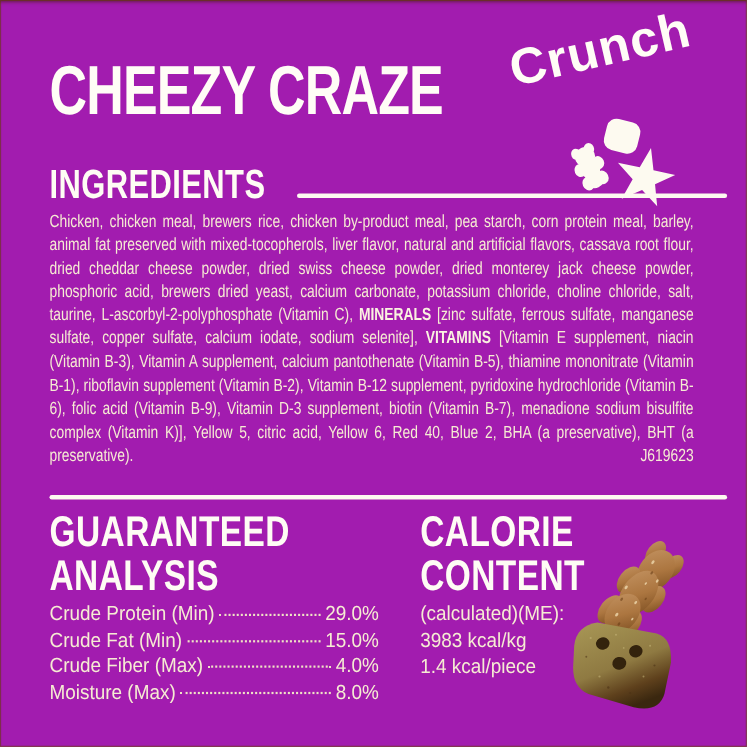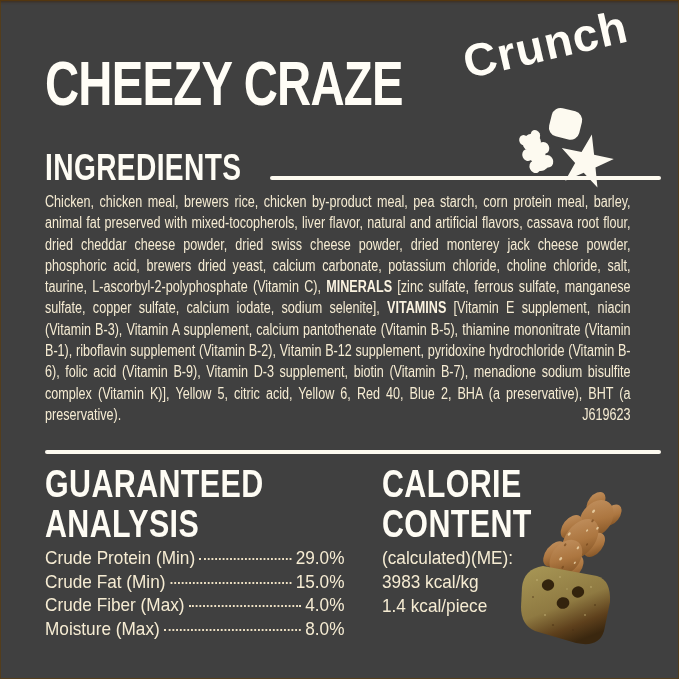--- a/index.html
+++ b/index.html
@@ -84,21 +84,21 @@
     transform: scaleX(0.93); transform-origin: left top;
     font-size: 18.5px; line-height: 23.8px; color: #F6ECD3;
     white-space: nowrap;
   }
 
   .treats-photo { position: absolute; left: 505px; top: 465px; }
 </style>
 </head>
 <body>
 
-<div class="page" id="page" style="background: #404040; padding-left: 26px;">
+<div class="page" id="page" style="background: #a21caf; padding-left: 26px;">
 
   <div class="title">CHEEZY CRAZE</div>
   <div class="crunch">Crunch</div>
 
   <div class="ing-head">INGREDIENTS</div>
   <div class="ing-rule"></div>
 
   <svg class="icon-cluster" width="156" height="96" viewBox="0 0 156 96">
     <defs>
       <g id="bearShape">

